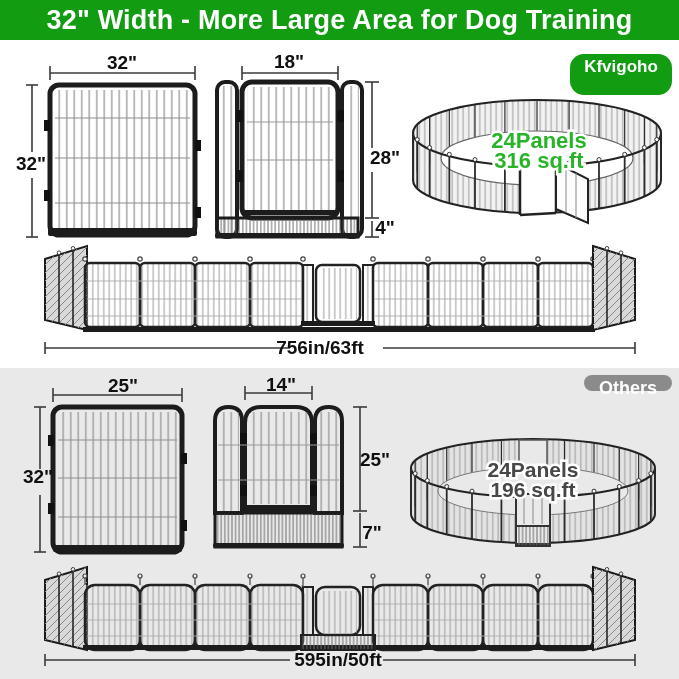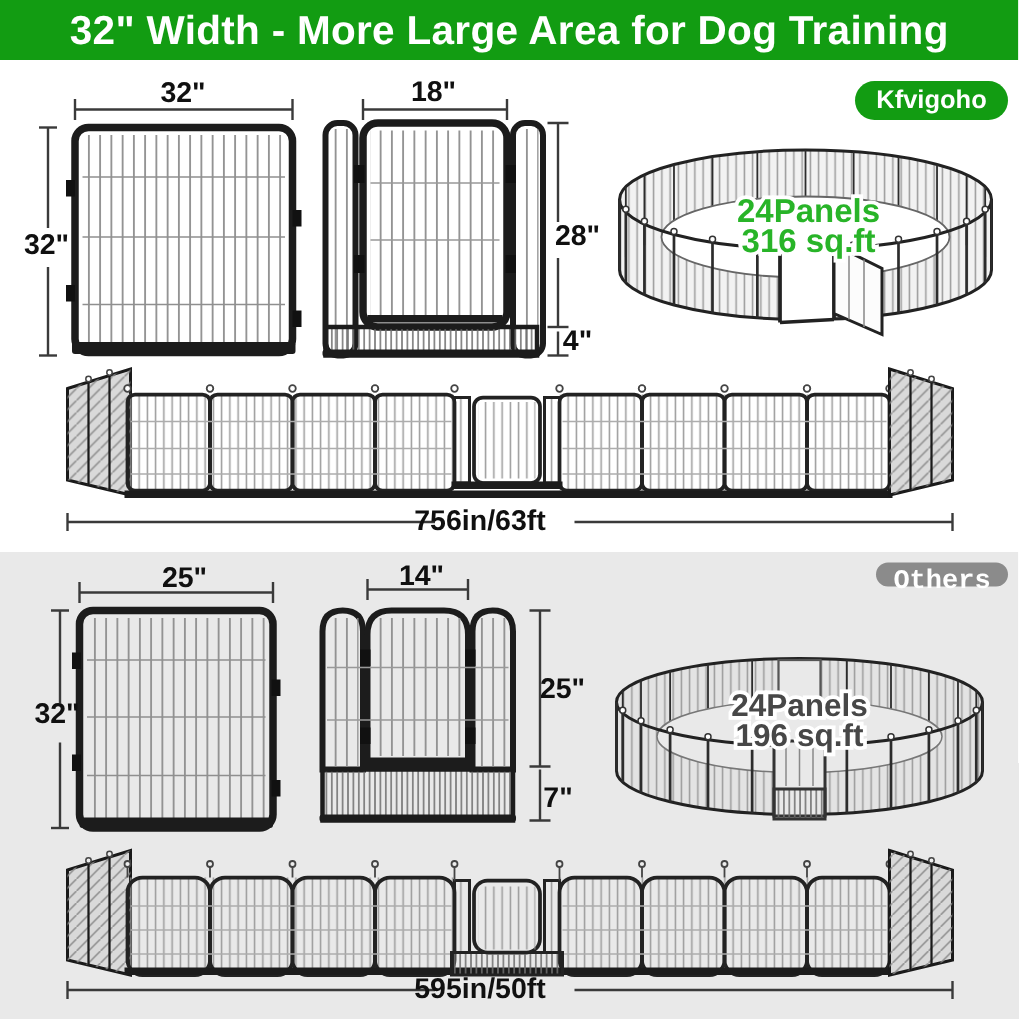--- a/index.html
+++ b/index.html
@@ -6,24 +6,24 @@
   #stage{position:relative;width:679px;height:679px;overflow:hidden;background:#fff;
          font-family:"Liberation Sans",sans-serif;}
   #header{position:absolute;left:0;top:0;width:679px;height:40px;background:#129c12;}
   #header .title{display:block;width:100%;text-align:center;line-height:40px;
                  font-size:27px;font-weight:bold;color:#fff;letter-spacing:0.2px;}
   .section{position:absolute;left:0;width:679px;}
   #sec-brand{top:40px;height:328px;background:#ffffff;}
   #sec-others{top:368px;height:311px;background:#e9e9e9;}
   .badge{position:absolute;border-radius:14px;color:#fff;font-weight:bold;
          text-align:center;}
-  #badge-brand{left:570px;top:14px;width:102px;height:26px;line-height:26px;
+  #badge-brand{left:570px;top:14px;width:102px;height:41px;line-height:26px;
                font-size:17px;background:#129c12;}
   #badge-others{left:584px;top:7px;width:88px;height:16px;line-height:27px;
-                font-size:18px;background:#8b8b8b;font-family:Liberation Mono, monospace;}
+                font-size:18px;background:#8b8b8b;}
   .diagram{position:absolute;}
   .lbl{position:absolute;transform:translateX(-50%);font-weight:bold;font-size:19px;
        line-height:20px;color:#101010;white-space:nowrap;}
   svg{display:block;}
   svg text{font-family:"Liberation Sans",sans-serif;}
 </style>
 </head>
 <body>
 
 <svg width="0" height="0" style="position:absolute" aria-hidden="true">
@@ -454,15 +454,15 @@
         <circle cx="572" cy="7.3" r="1.8" fill="#eee" stroke="#444"></circle>
           <circle cx="586" cy="11.7" r="1.8" fill="#eee" stroke="#444"></circle>
       </g>
       <g stroke="#3a3a3a" stroke-width="1.6">
         <line x1="10" y1="98" x2="255" y2="98"></line>
           <line x1="348" y1="98" x2="600" y2="98"></line>
         <line x1="10" y1="92" x2="10" y2="104"></line>
           <line x1="600" y1="92" x2="600" y2="104"></line>
       </g>
     </svg>
-    <span class="lbl" style="left:320px;top:282px">595in/50ft</span>
+    <span class="lbl" style="left:338px;top:282px">595in/50ft</span>
   </div>
 </div>
 
 </body></html>

